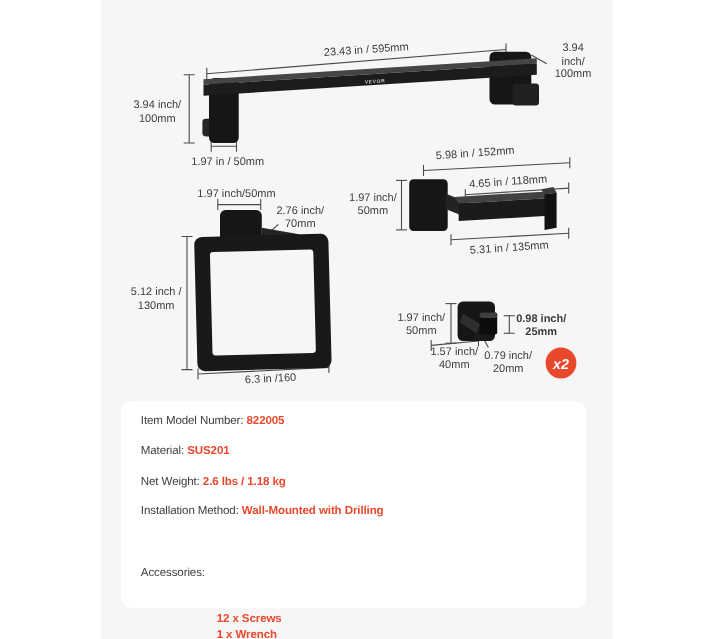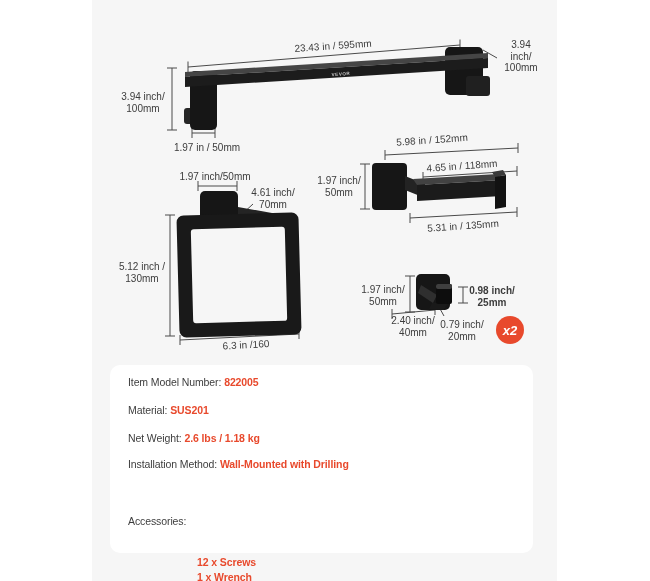--- a/index.html
+++ b/index.html
@@ -138,37 +138,37 @@
   </svg>
 
   <span class="dim r4" style="left:241px;top:46px;">23.43 in / 595mm</span>
   <span class="dim" style="left:429px;top:56px;">3.94 inch/
 100mm</span>
   <span class="dim" style="left:51px;top:102px;">3.94 inch/
 100mm</span>
   <span class="dim" style="left:115px;top:148px;">1.97 in / 50mm</span>
 
   <span class="dim" style="left:123px;top:177px;">1.97 inch/50mm</span>
-  <span class="dim" style="left:181px;top:198px;">4.61 inch/
+  <span class="dim" style="left:181px;top:198px;">2.76 inch/
 70mm</span>
   <span class="dim" style="left:50px;top:272px;">5.12 inch /
 130mm</span>
   <span class="dim r3" style="left:154px;top:345px;">6.3 in /160</span>
 
   <span class="dim r4" style="left:340px;top:140px;">5.98 in / 152mm</span>
   <span class="dim r4" style="left:370px;top:166px;">4.65 in / 118mm</span>
   <span class="dim" style="left:247px;top:186px;">1.97 inch/
 50mm</span>
   <span class="dim r4" style="left:371px;top:226px;">5.31 in / 135mm</span>
 
   <span class="dim" style="left:291px;top:295px;">1.97 inch/
 50mm</span>
   <span class="dim" style="left:400px;top:296px;font-weight:bold;">0.98 inch/
 25mm</span>
-  <span class="dim" style="left:321px;top:326px;">2.40 inch/
+  <span class="dim" style="left:321px;top:326px;">1.57 inch/
 40mm</span>
   <span class="dim" style="left:370px;top:330px;">0.79 inch/
 20mm</span>
 
   <span class="brand">VEVOR</span>
 
   <div class="badge">
     <span>x2</span>
   </div>
 

